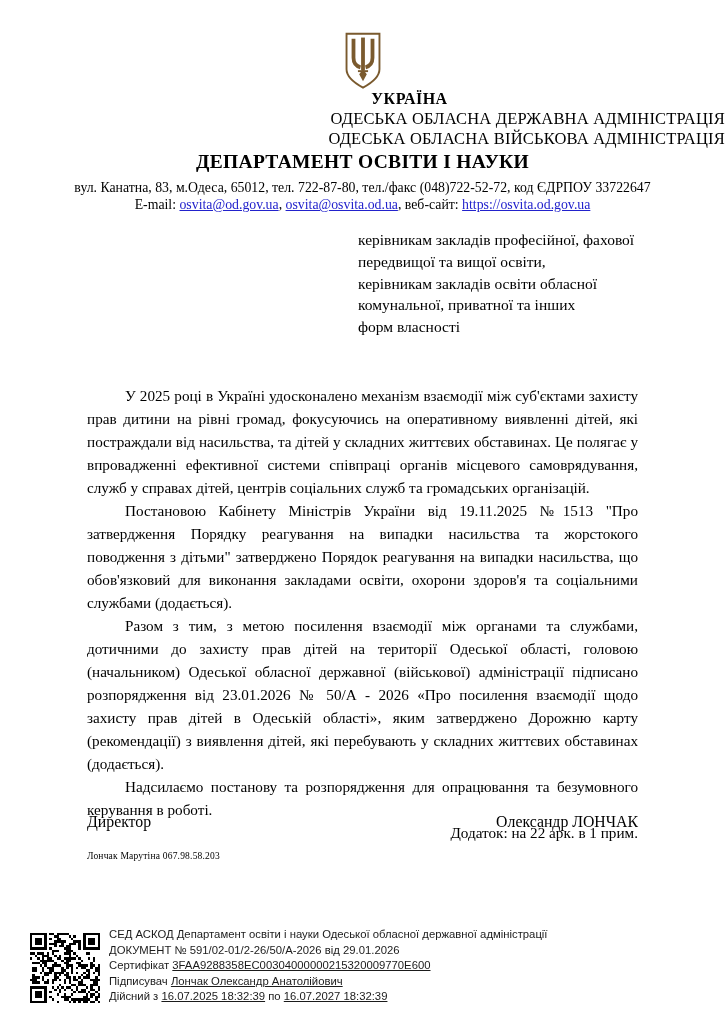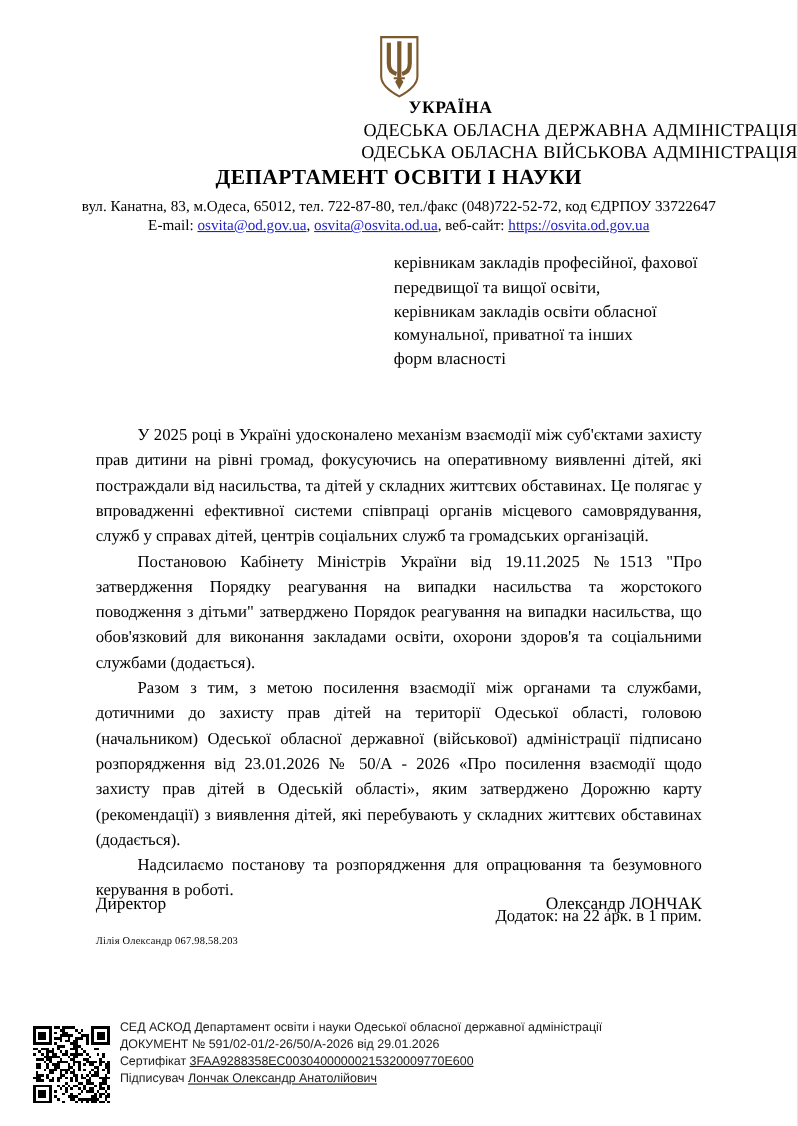--- a/index.html
+++ b/index.html
@@ -85,21 +85,21 @@
     <p>Разом з тим, з метою посилення взаємодії між органами та службами, дотичними до захисту прав дітей на території Одеської області, головою (начальником) Одеської обласної державної (військової) адміністрації підписано розпорядження від 23.01.2026 № 50/А - 2026 «Про посилення взаємодії щодо захисту прав дітей в Одеській області», яким затверджено Дорожню карту (рекомендації) з виявлення дітей, які перебувають у складних життєвих обставинах (додається).</p>
     <p>Надсилаємо постанову та розпорядження для опрацювання та безумовного керування в роботі.</p>
     <p class="attachment">Додаток: на 22 арк. в 1 прим.</p>
   </div>
 
   <div class="abs signature">
     <span>Директор</span>
     <span>Олександр ЛОНЧАК</span>
   </div>
 
-  <div class="abs executor">Лілія Олександр 067.98.58.203</div>
+  <div class="abs executor">Лончак Марутіна 067.98.58.203</div>
 
   <div class="abs stamp">
     <svg id="qr" class="qr" viewBox="0 0 29 29" shape-rendering="crispEdges">
         <rect x="0" y="0" width="1" height="1" fill="#000"></rect>
         <rect x="1" y="0" width="1" height="1" fill="#000"></rect>
         <rect x="2" y="0" width="1" height="1" fill="#000"></rect>
         <rect x="3" y="0" width="1" height="1" fill="#000"></rect>
         <rect x="4" y="0" width="1" height="1" fill="#000"></rect>
         <rect x="5" y="0" width="1" height="1" fill="#000"></rect>
         <rect x="6" y="0" width="1" height="1" fill="#000"></rect>
@@ -486,16 +486,17 @@
         <rect x="23" y="28" width="1" height="1" fill="#000"></rect>
         <rect x="25" y="28" width="1" height="1" fill="#000"></rect>
         <rect x="26" y="28" width="1" height="1" fill="#000"></rect>
         <rect x="28" y="28" width="1" height="1" fill="#000"></rect>
       </svg>
     <div class="stamp-text">
       <div>СЕД АСКОД Департамент освіти і науки Одеської обласної державної адміністрації</div>
       <div>ДОКУМЕНТ № 591/02-01/2-26/50/А-2026 від 29.01.2026</div>
       <div><span>Сертифікат </span><span class="u">3FAA9288358EC00304000000215320009770E600</span></div>
       <div><span>Підписувач </span><span class="u">Лончак Олександр Анатолійович</span></div>
+      <div><span>Дійсний з </span><span class="u">16.07.2025 18:32:39</span><span> по </span><span class="u">16.07.2027 18:32:39</span></div>
     </div>
   </div>
 
 </div>
 
 </body></html>

